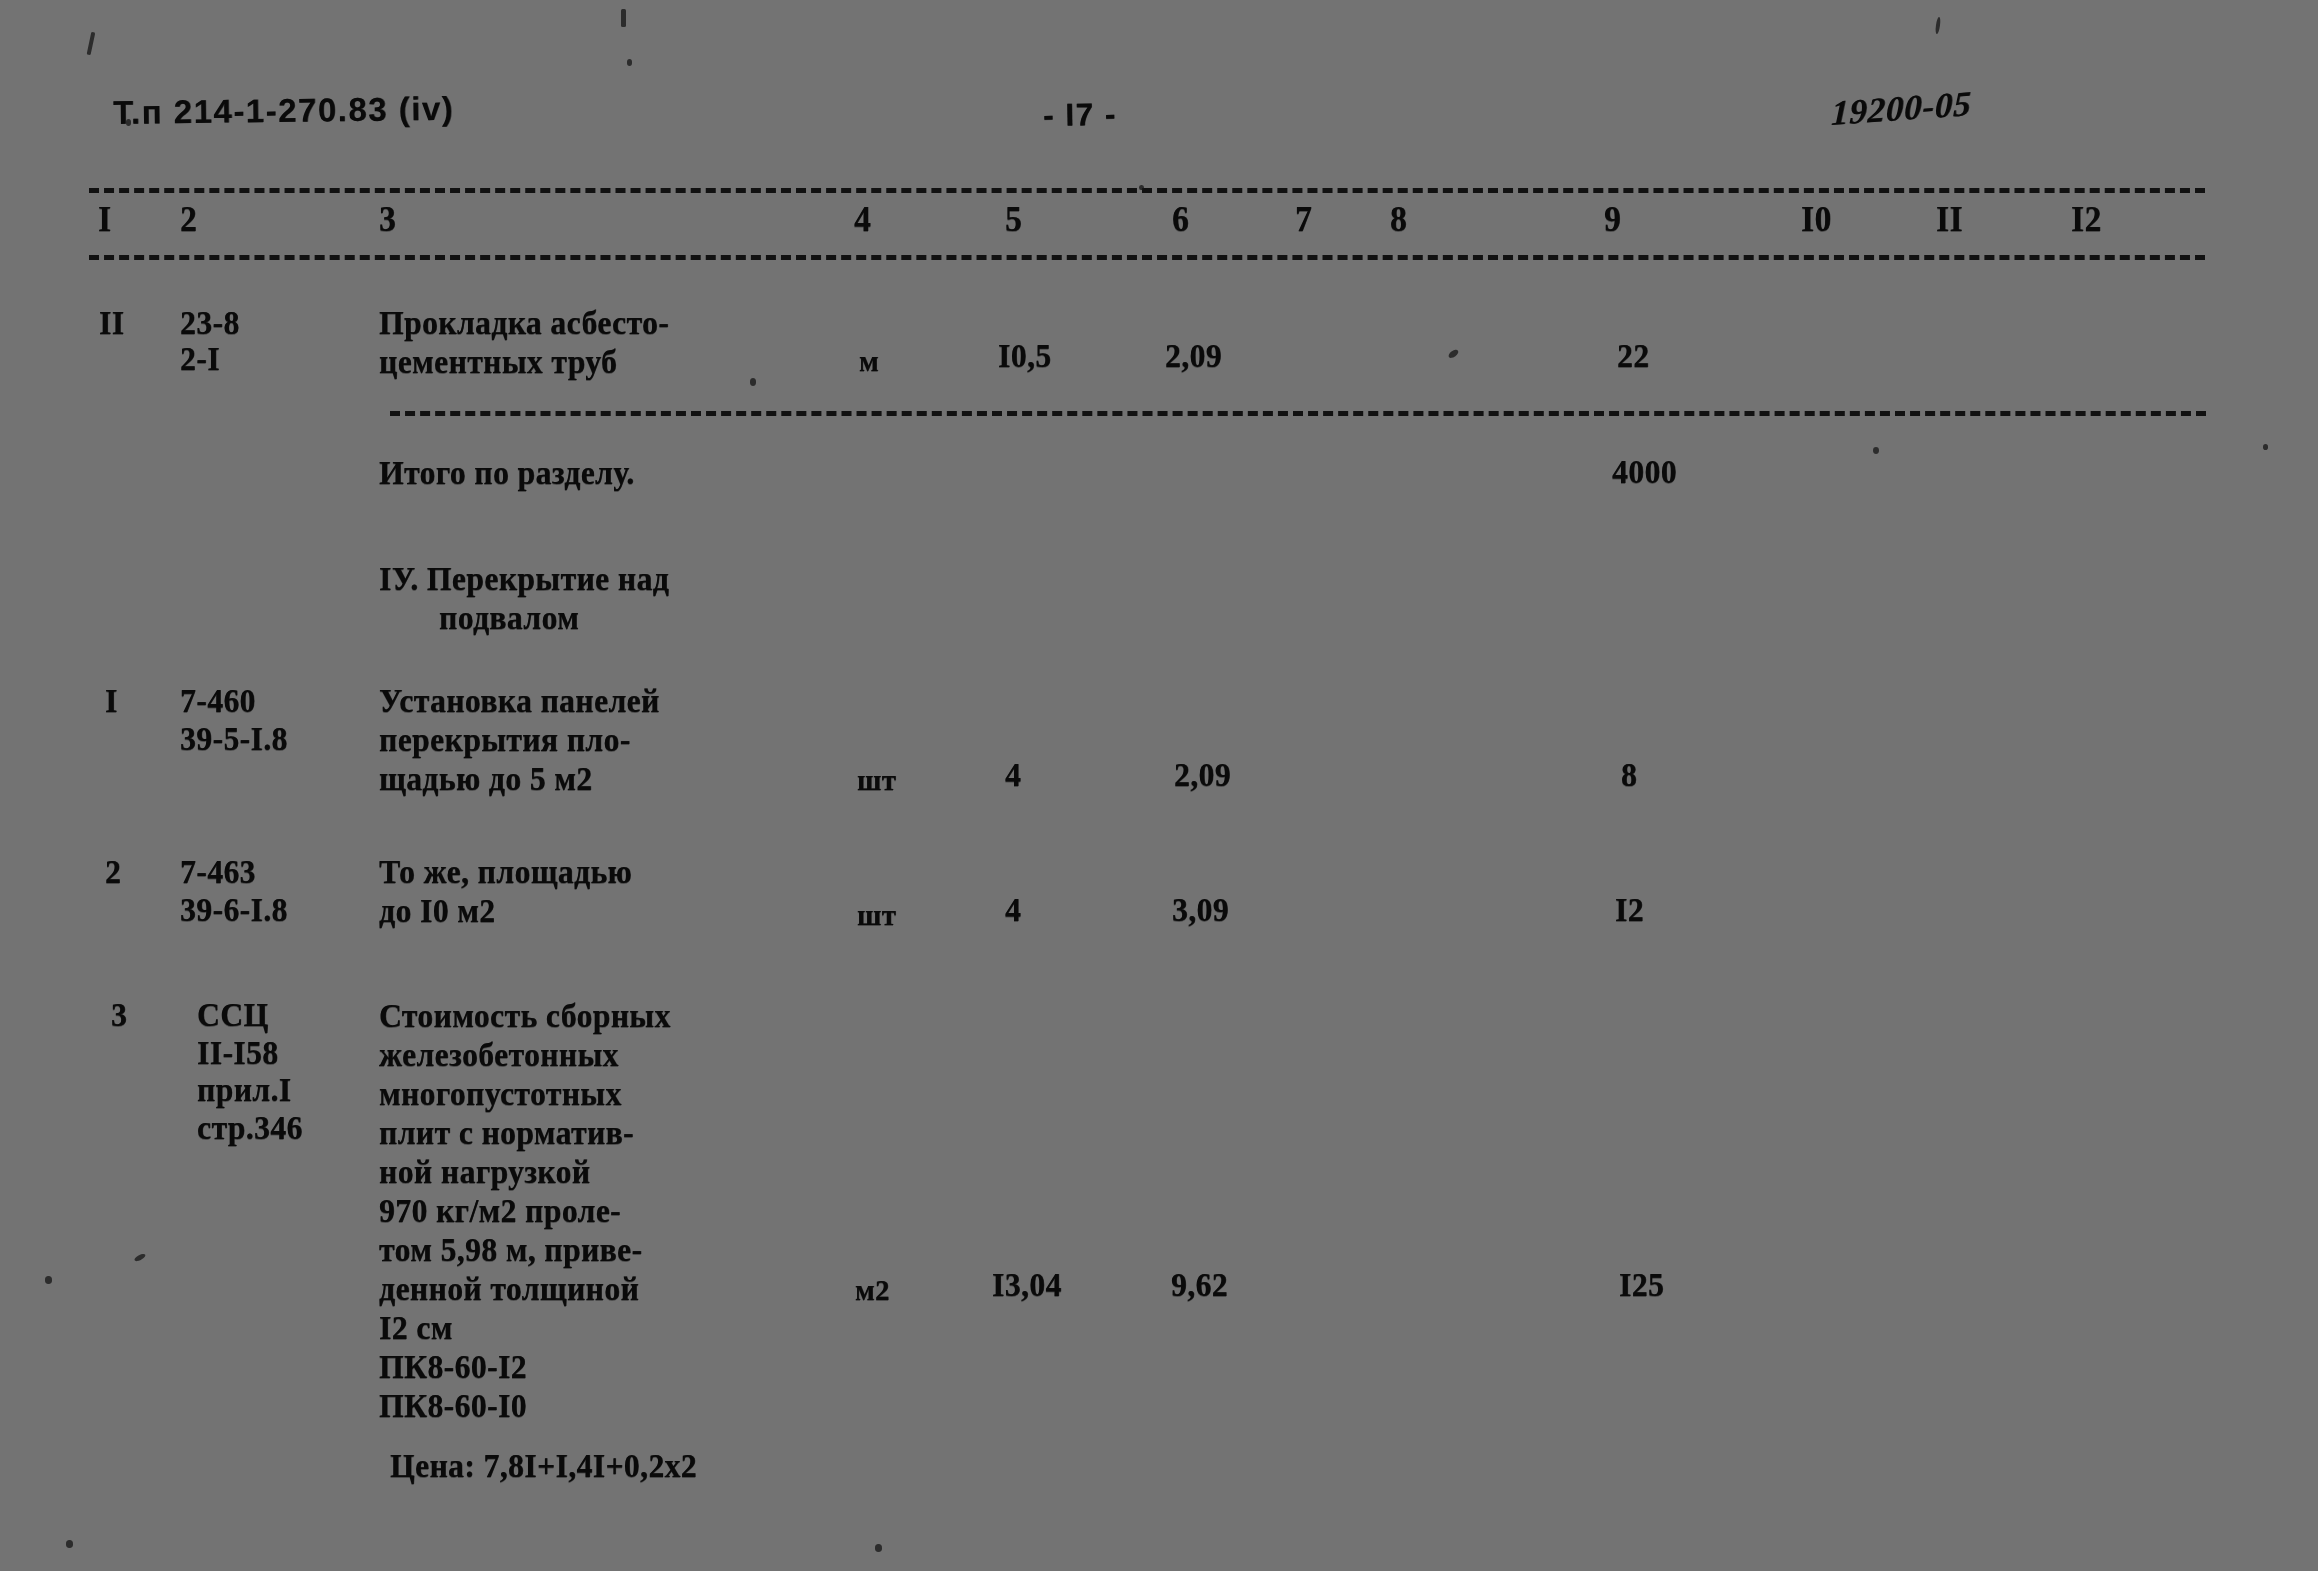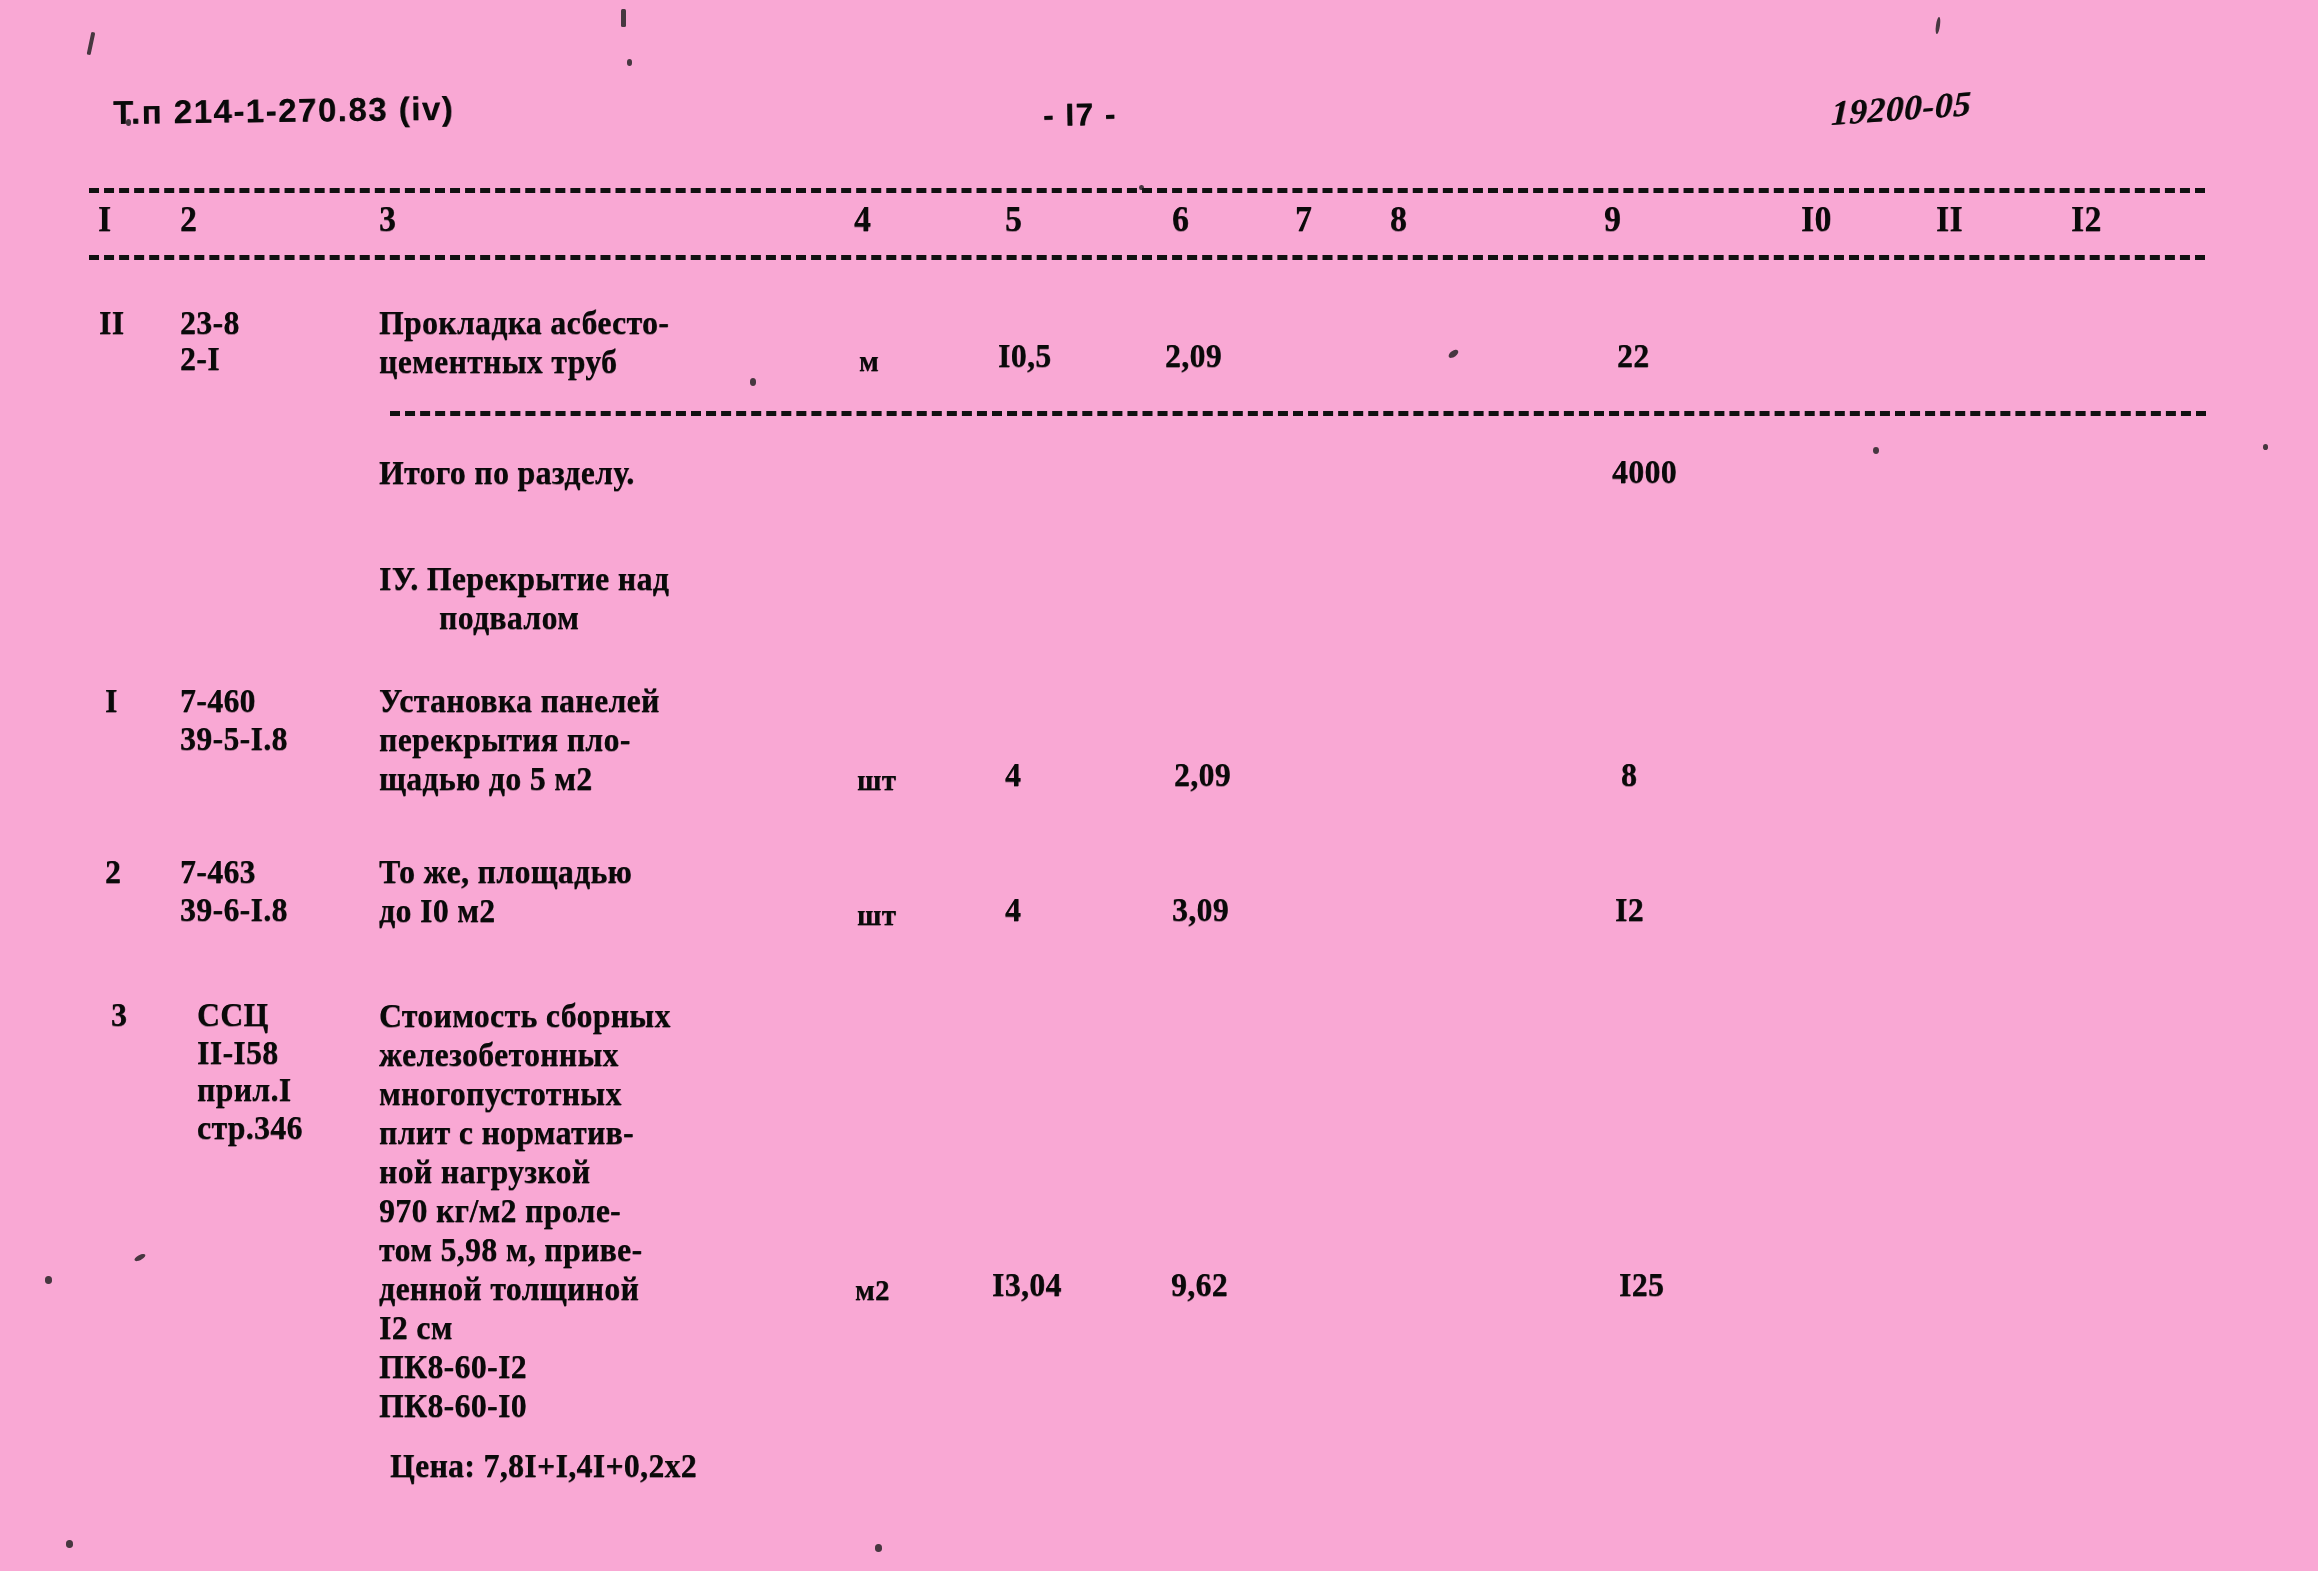--- a/index.html
+++ b/index.html
@@ -9,21 +9,21 @@
     background: #ffffff;
   }
   body {
     font-family: "Liberation Serif", serif;
     color: #000000;
   }
   .page {
     position: relative;
     width: 2319px;
     height: 1571px;
-    background: #f9a8d4;
+    background: #737373;
     overflow: hidden;
     
     box-sizing: border-box;
   }
 
   
   .t {
     position: absolute;
     white-space: pre;
     font-family: "Liberation Serif", serif;

